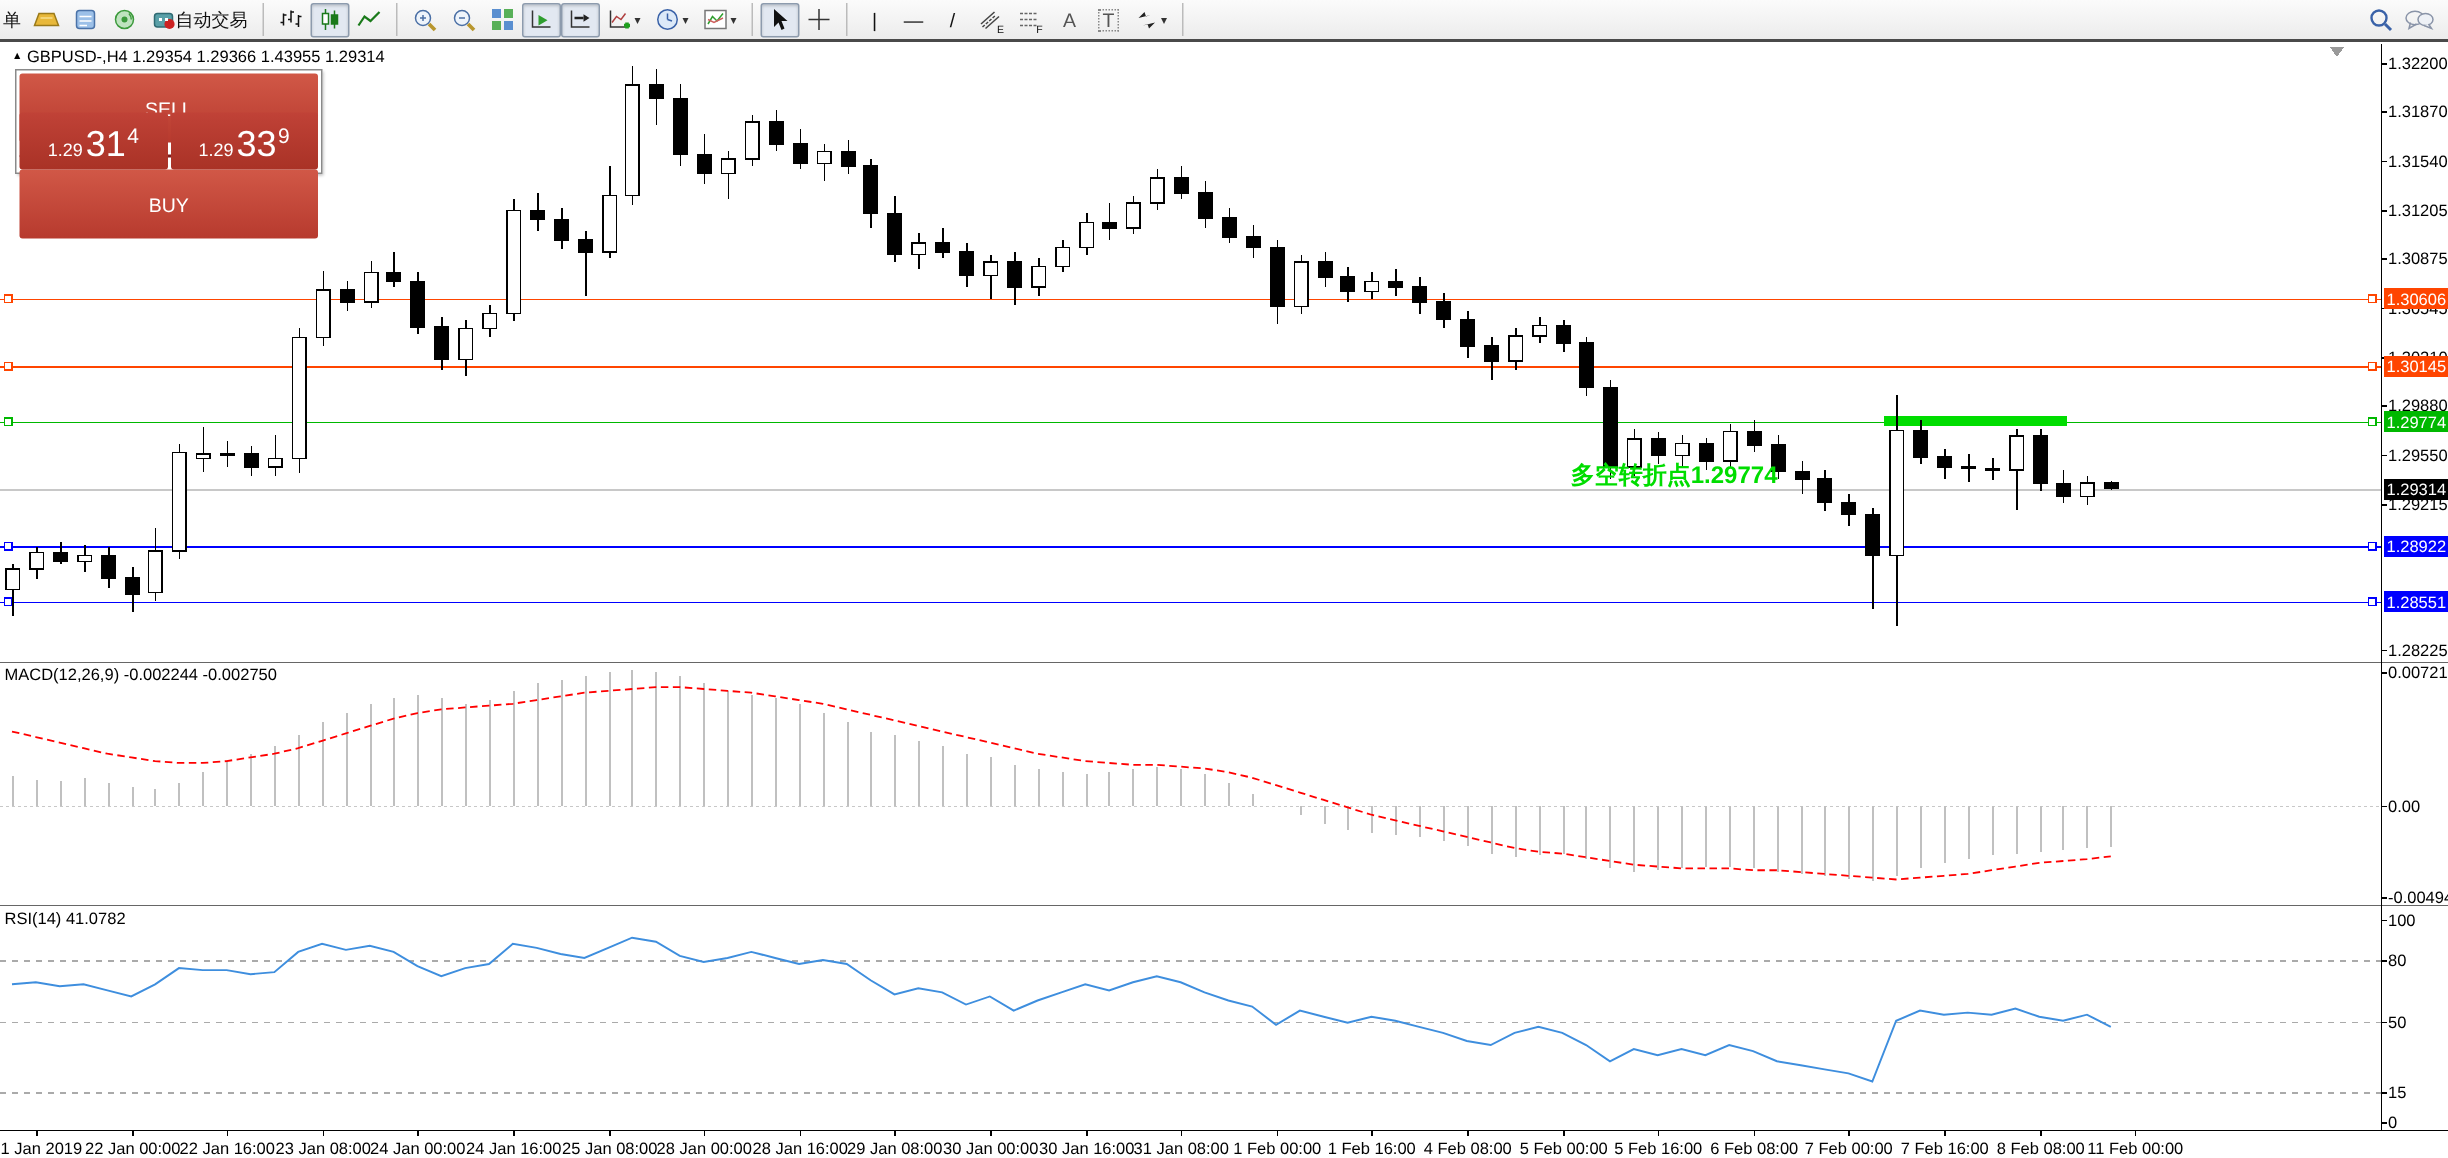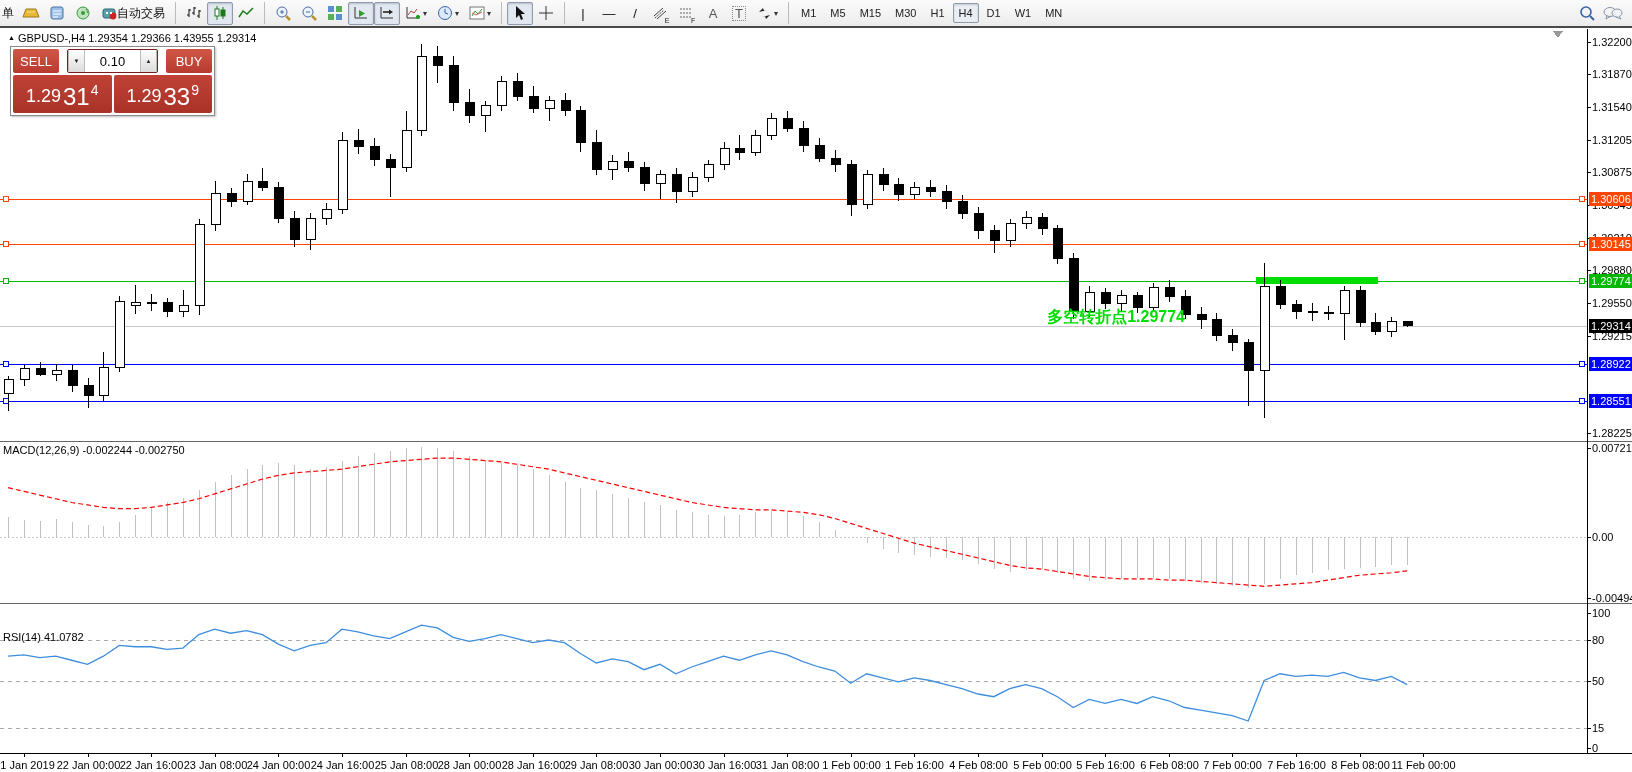--- a/index.html
+++ b/index.html
@@ -26,31 +26,31 @@
   
   #chart-svg{position:absolute;left:0;top:0;z-index:1;}
   .overlay{position:absolute;z-index:3;}
   .symbol-title{left:8px;top:32px;font-size:11px;color:#000;}
   .symbol-title .tri{font-size:7px;vertical-align:2px;margin-right:3px;}
   .pane-label{font-size:11px;color:#000;}
   .annotation{font-size:16px;font-weight:bold;color:#00dd00;text-align:right;width:320px;margin-top:36px;}
   
   .trade-panel{left:10px;top:46px;width:205px;height:70px;background:#fff;
     border:1px solid #8a8a8a;box-shadow:1px 1px 2px rgba(0,0,0,.25);box-sizing:border-box;padding:2px;}
-  .tp-row1{display:flex;height:24px;gap:8px;}
+  .tp-row1{display:flex;height:24px;gap:8px;flex-direction:column;}
   .tp-btn{flex:0 0 46px;display:flex;align-items:center;justify-content:center;color:#fff;
     font-size:13px;background:linear-gradient(#d15847,#b73a2e);border-radius:2px;}
   .tp-stepper{flex:1;display:flex;border:1px solid #7f1d1d;border-radius:2px;overflow:hidden;}
   .tp-step{width:15px;display:flex;align-items:center;justify-content:center;font-size:6px;
     background:linear-gradient(#fdfdfd,#dcdcdc);color:#222;border-right:1px solid #bbb;border-left:1px solid #bbb;}
   .tp-vol{flex:1;display:flex;align-items:center;justify-content:center;font-size:13px;color:#000;background:#fff;}
   .tp-row2{display:flex;height:38px;gap:2px;margin-top:2px;}
   .tp-price{flex:1;background:linear-gradient(#c04237,#a93226);color:#fff;display:flex;
     align-items:flex-end;justify-content:center;padding-bottom:3px;border-radius:2px;}
-  .tp-price .small{font-size:18px;margin-right:2px;margin-bottom:3px;}
+  .tp-price .small{font-size:12px;margin-right:2px;margin-bottom:3px;}
   .tp-price .big{font-size:24px;line-height:26px;}
   .tp-price .sup{font-size:14px;margin-left:1px;margin-bottom:12px;}
 </style>
 </head>
 <body>
 
 <div class="toolbar">
   <span class="tb-label">单</span>
 
   <div class="tb-btn">
@@ -237,31 +237,20 @@
   <div class="tb-btn wide">
     <svg width="15" height="15">
         <polygon points="2,6 6,2 7,5 10,4" fill="#222"></polygon>
         <polygon points="13,9 9,13 8,10 5,11" fill="#222"></polygon>
       </svg>
     <span class="tb-caret">▾</span>
   </div>
 
   <div class="tb-sep"></div>
 
-  <div id="tf-container" style="display:flex;align-items:center">
-      <span class="tf-btn">M1</span>
-      <span class="tf-btn">M5</span>
-      <span class="tf-btn">M15</span>
-      <span class="tf-btn">M30</span>
-      <span class="tf-btn">H1</span>
-      <span class="tf-btn selected">H4</span>
-      <span class="tf-btn">D1</span>
-      <span class="tf-btn">W1</span>
-      <span class="tf-btn">MN</span>
-    </div>
 
   <div class="tb-spacer"></div>
 
   <div class="tb-btn">
     <svg width="17" height="17">
         <circle cx="7" cy="7" r="5" fill="none" stroke="#3a62a8" stroke-width="1.6"></circle>
         <line x1="11" y1="11" x2="15" y2="15" stroke="#3a62a8" stroke-width="2"></line>
       </svg>
   </div>
   <div class="tb-btn" style="margin-right:6px">
@@ -706,14 +695,14 @@
     </div>
     <div class="tp-price">
       <span class="small">1.29</span>
         <span class="big">33</span>
         <span class="sup">9</span>
     </div>
   </div>
 </div>
 
 <div class="overlay pane-label" id="macd-label" style="left: 3px; top: 444px;">MACD(12,26,9) -0.002244 -0.002750</div>
-<div class="overlay pane-label" id="rsi-label" style="left: 3px; top: 607px; margin-top: 24px;">RSI(14) 41.0782</div>
+<div class="overlay pane-label" id="rsi-label" style="left: 3px; top: 607px;">RSI(14) 41.0782</div>
 <div class="overlay annotation" id="annotation" style="color: rgb(0, 221, 0); left: 865px; top: 270.549px;">多空转折点1.29774</div>
 
 </body></html>

